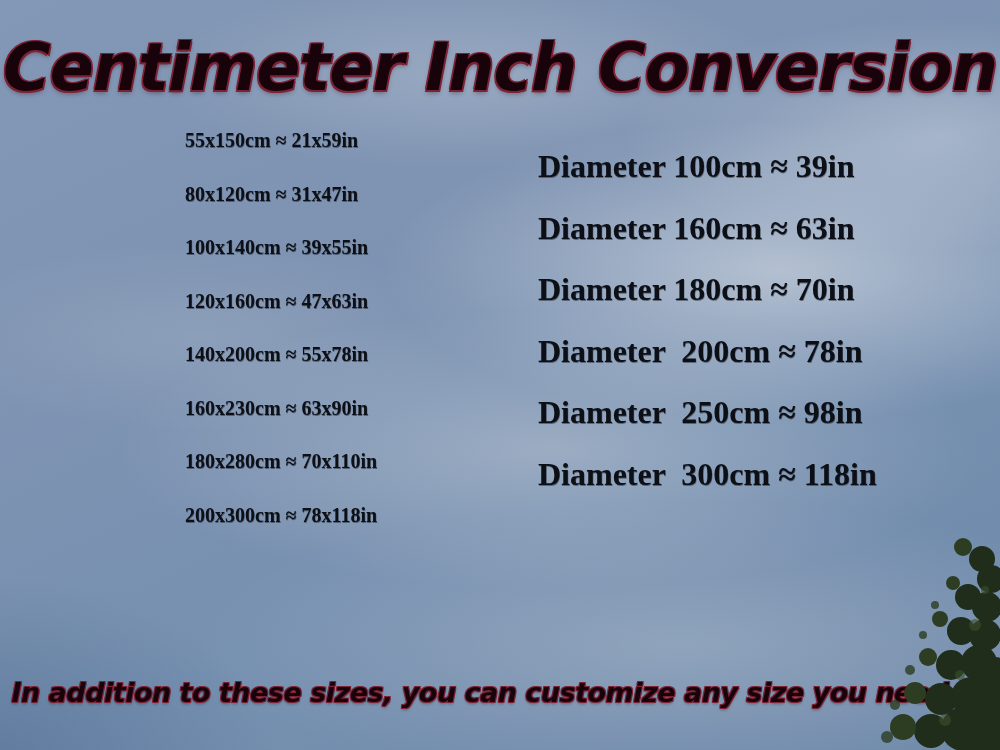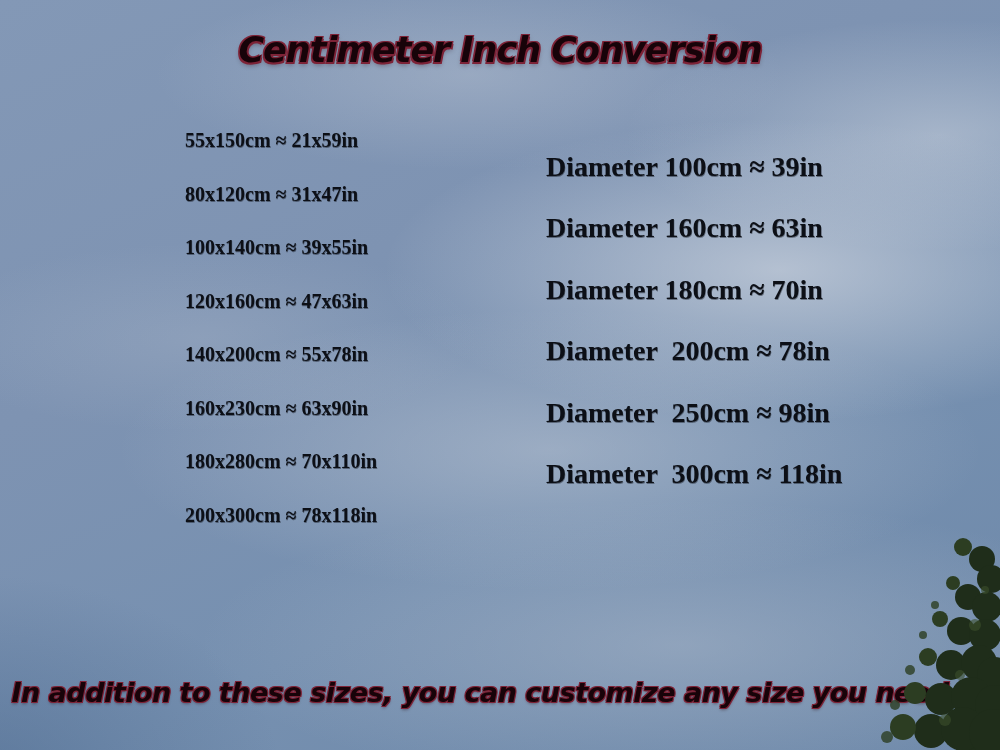--- a/index.html
+++ b/index.html
@@ -33,21 +33,21 @@
 
   .title {
     position: absolute;
     top: 30px;
     left: 0;
     width: 100%;
     text-align: center;
     font-family: "DejaVu Sans", sans-serif;
     font-weight: bold;
     font-style: italic;
-    font-size: 35px;
+    font-size: 65px;
     letter-spacing: -1px;
     color: var(--headline-fill);
     text-shadow:
       -1.5px -1.5px 0 var(--headline-outline),
        1.5px -1.5px 0 var(--headline-outline),
       -1.5px  1.5px 0 var(--headline-outline),
        1.5px  1.5px 0 var(--headline-outline),
        0 3px 5px rgba(40,10,18,0.4);
   }
 
@@ -55,21 +55,21 @@
   .col .row {
     display: flex;
     align-items: center;
     font-weight: bold;
     color: var(--list-text);
     text-shadow: 0.5px 0.8px 0 rgba(5,8,14,0.4);
     white-space: pre;
   }
   .col-left  { left: 185px; top: 114px; font-size: 20px; }
   .col-left .row  { height: 53.5px; }
-  .col-right { left: 538px; top: 136px; font-size: 28px; margin-left: 8px; }
+  .col-right { left: 538px; top: 136px; font-size: 32px; }
   .col-right .row { height: 61.5px; }
 
   .footer {
     position: absolute;
     top: 677px;
     left: 0;
     width: 96%;
     text-align: center;
     font-family: "DejaVu Sans", sans-serif;
     font-weight: bold;

